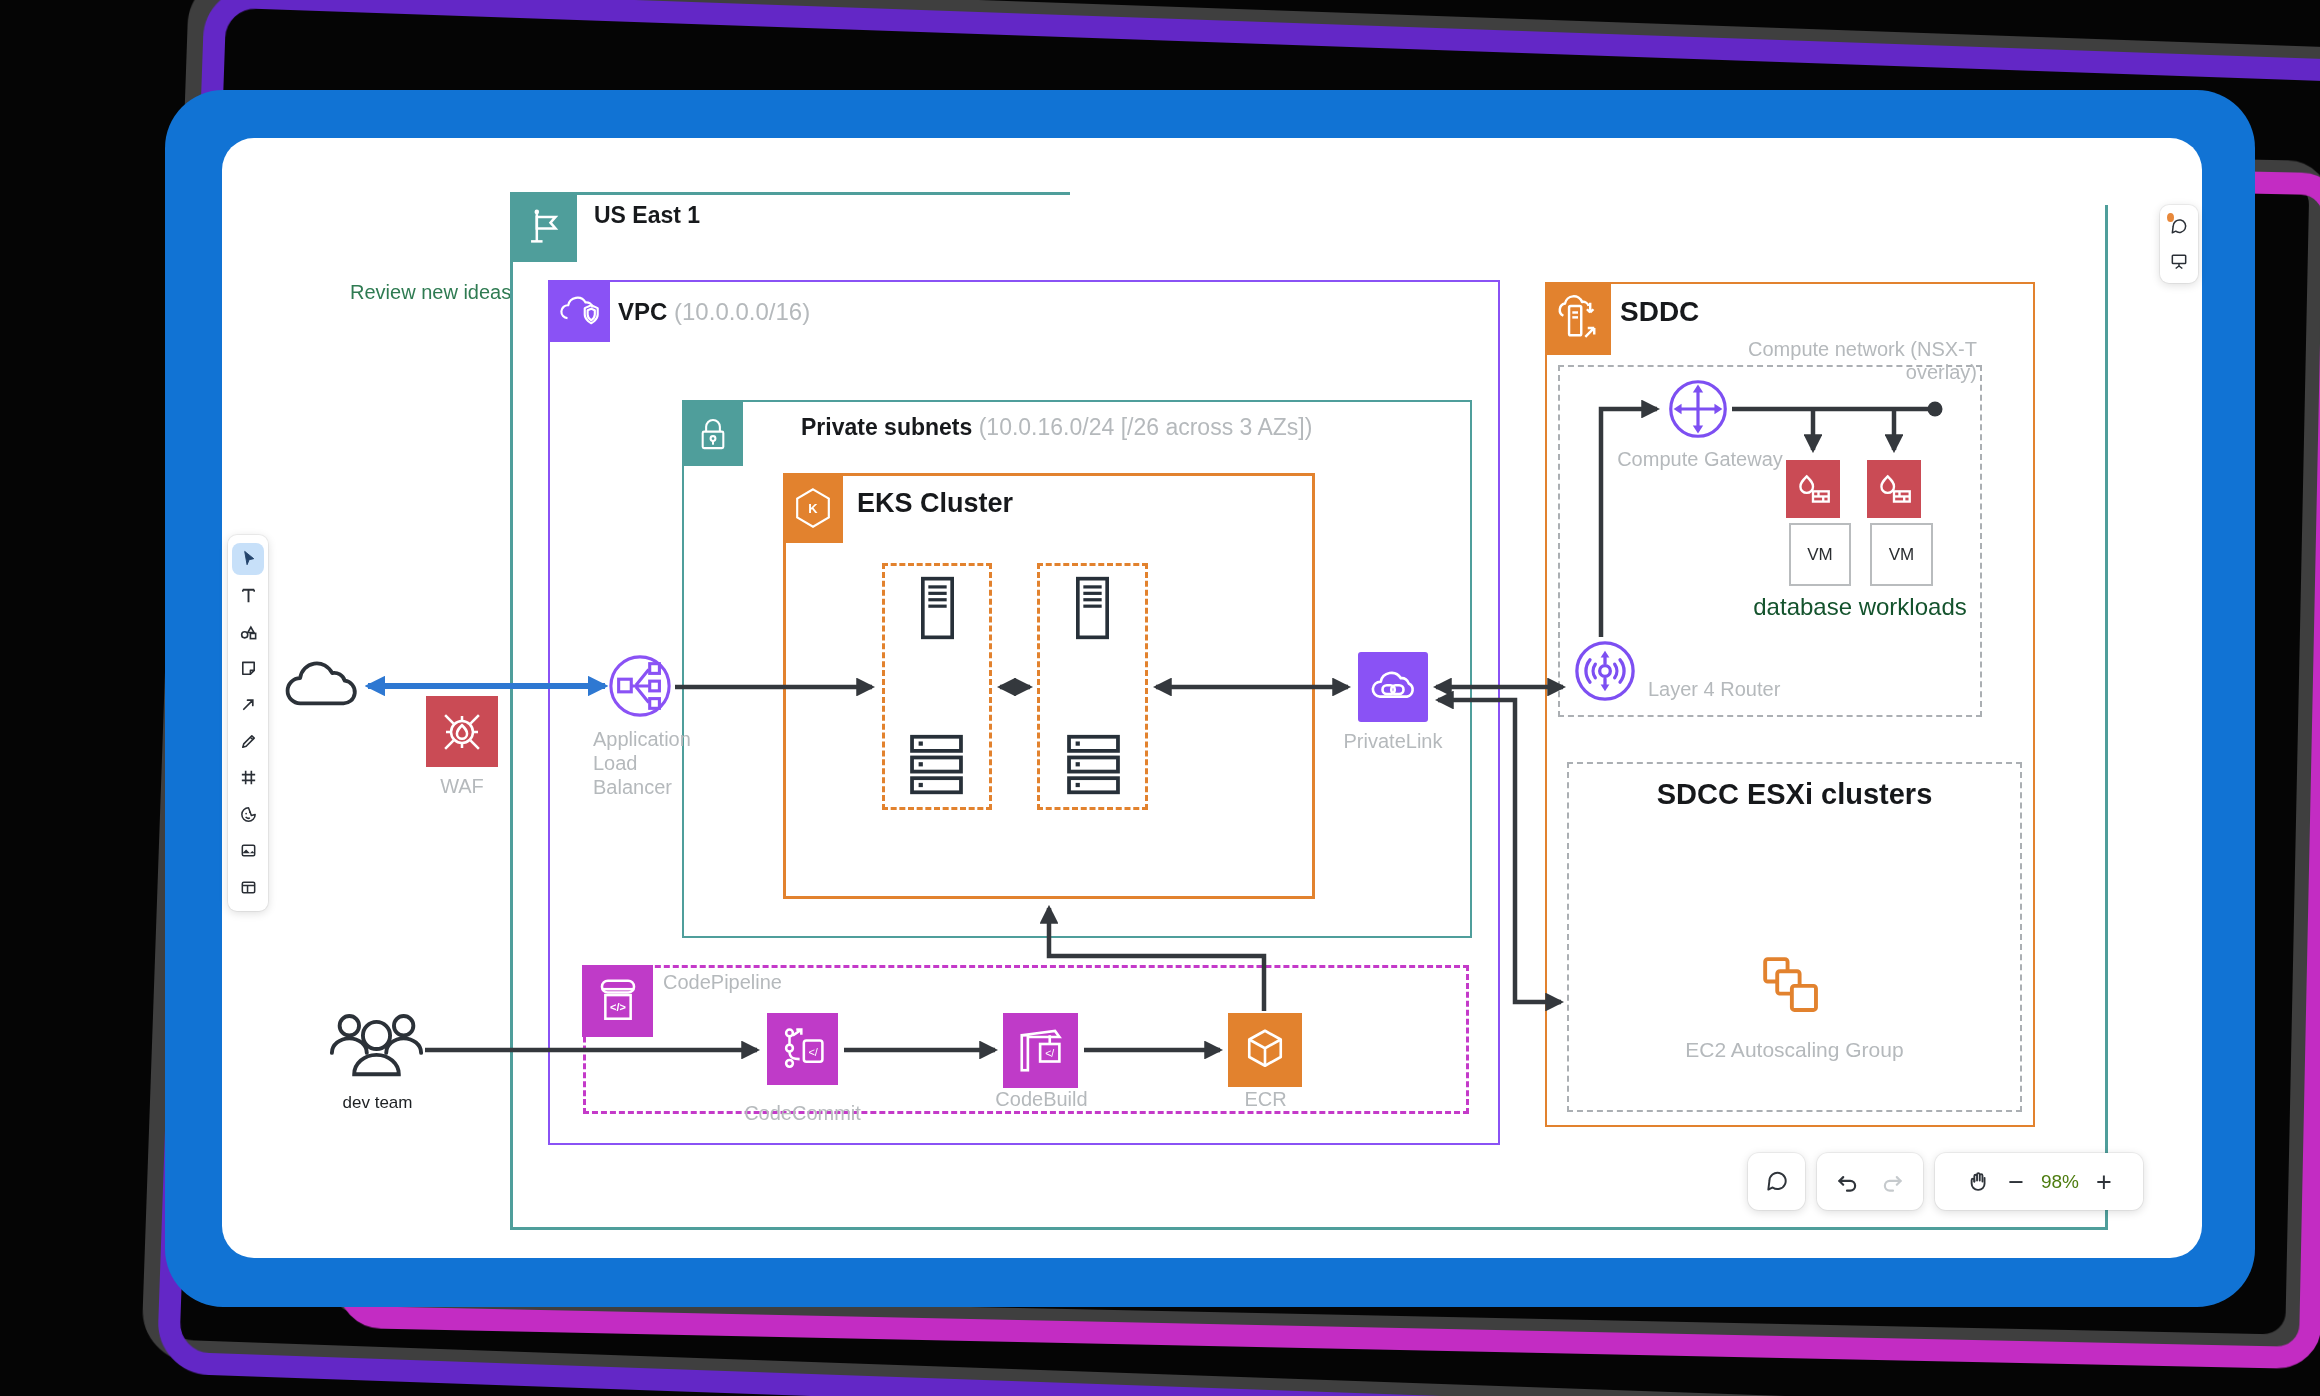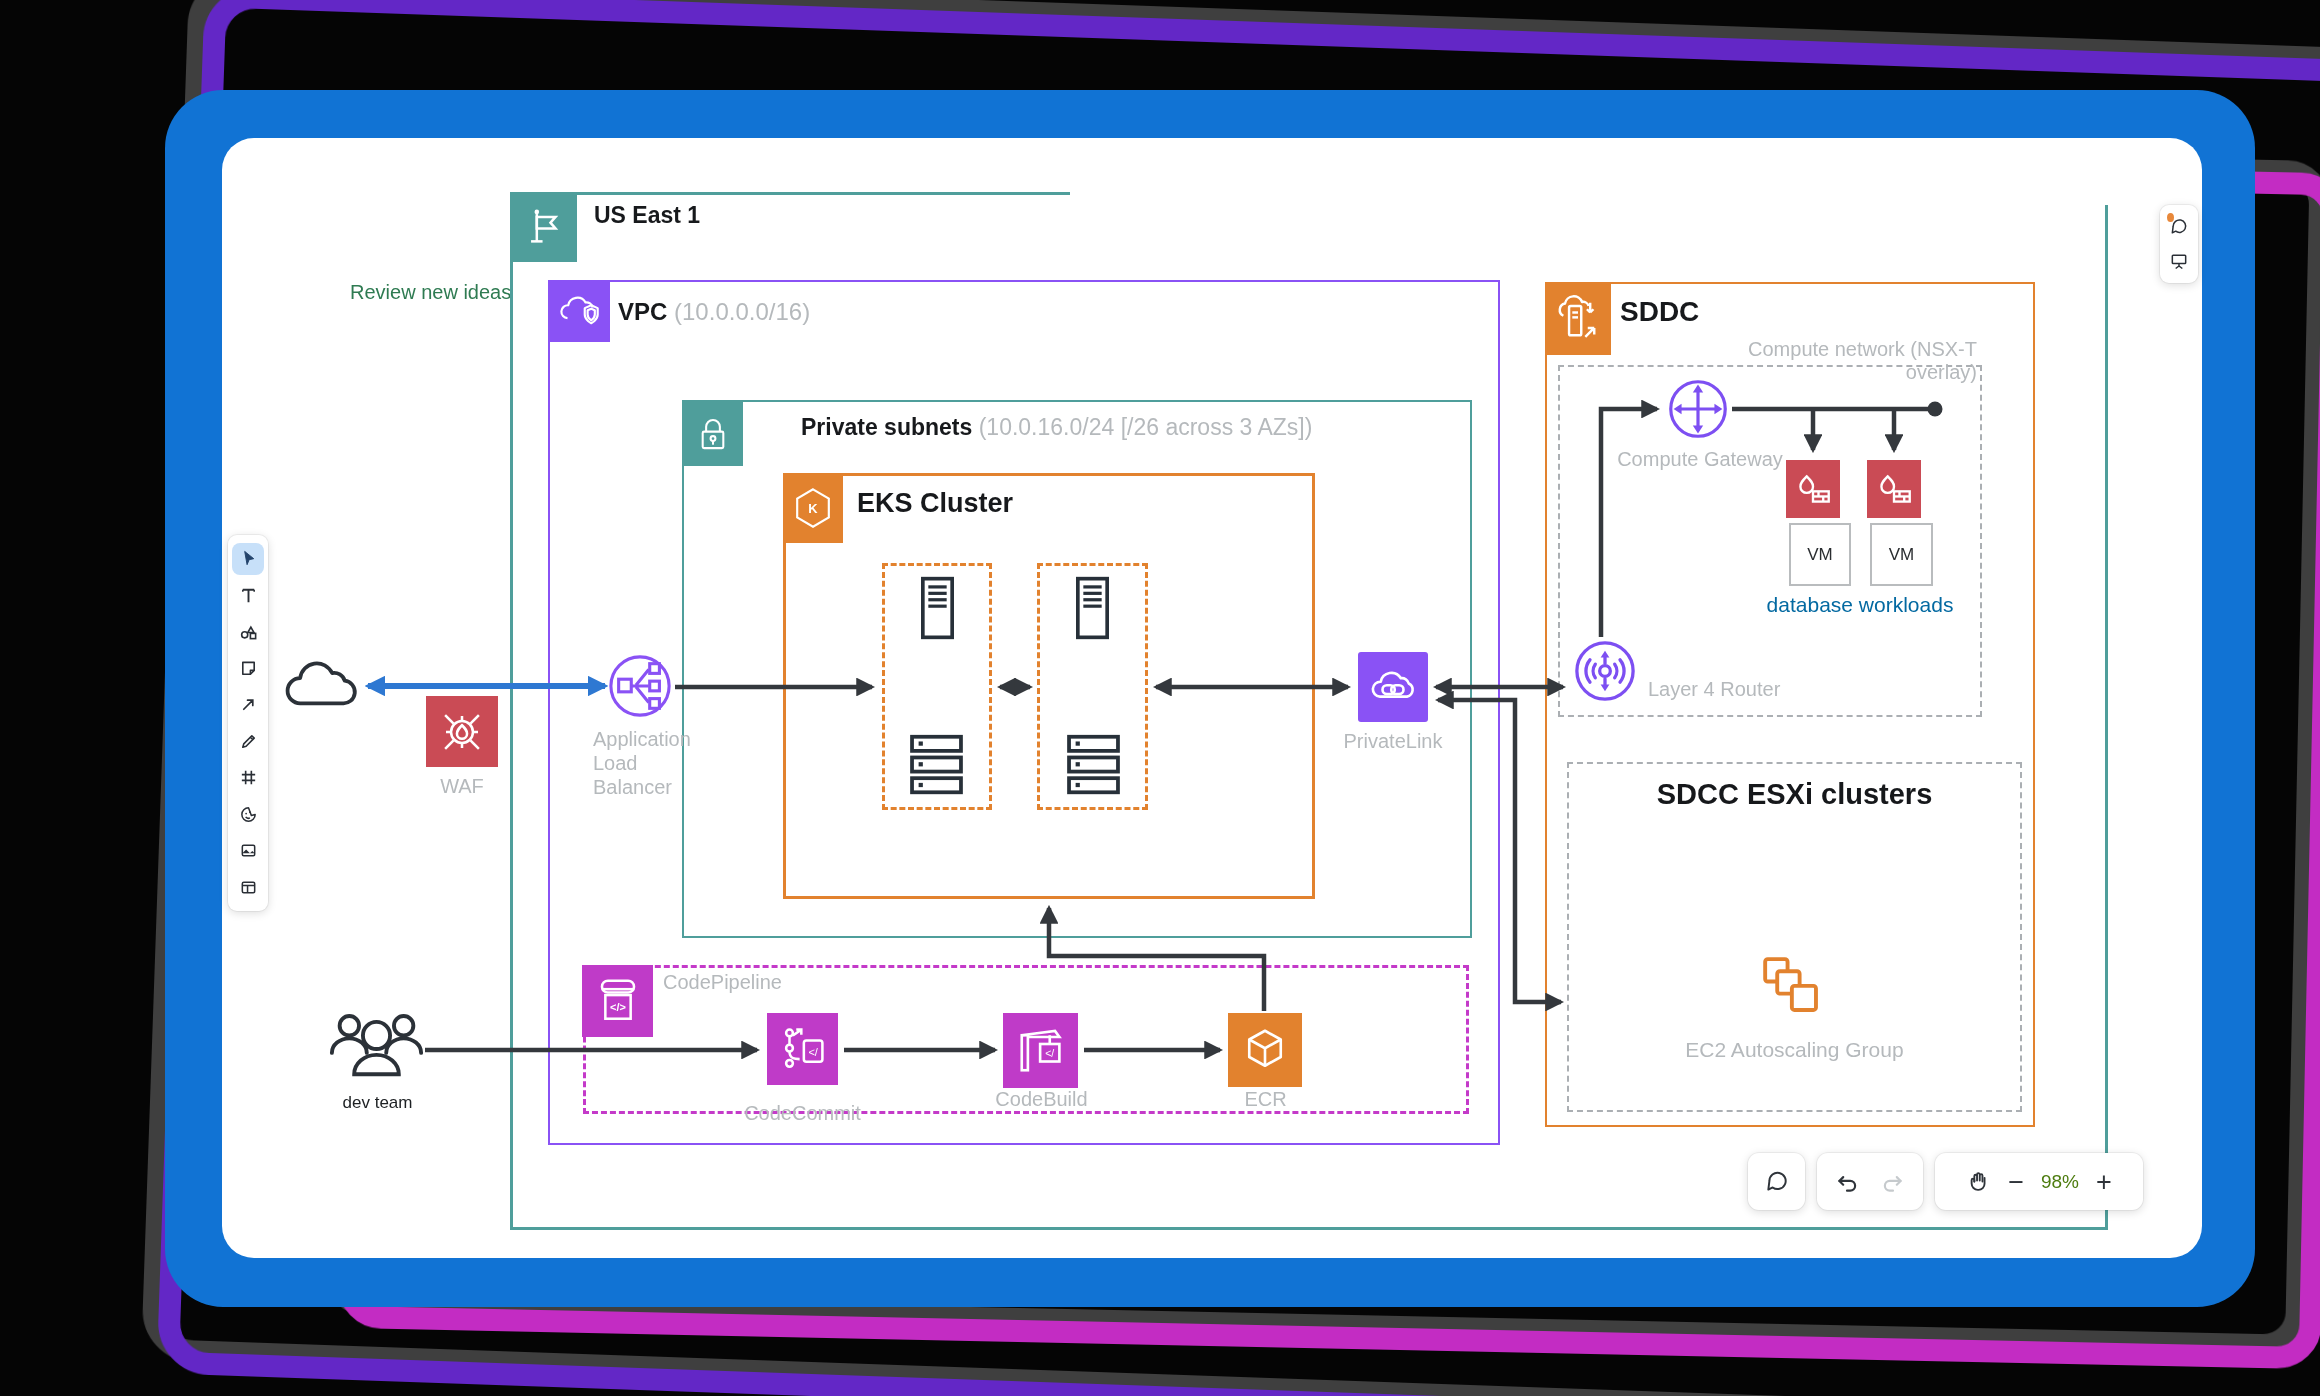--- a/index.html
+++ b/index.html
@@ -298,21 +298,21 @@
       <svg width="44" height="44" viewBox="0 0 56 56" stroke="#fff" fill="none" stroke-width="3">
         <path d="M20 12 c5 5 8 8 8 13 a8 8 0 0 1-16 0 c0-5 3-8 8-13 z"></path>
         <rect x="28" y="31" width="20" height="13"></rect>
           <line x1="28" y1="37.5" x2="48" y2="37.5"></line>
         <line x1="35" y1="31" x2="35" y2="37.5"></line>
           <line x1="41" y1="37.5" x2="41" y2="44"></line>
       </svg>
     </div>
     <div class="iconbox" style="left:1567px;top:385px;width:62px;height:63px;border:2px solid #b9bcbe;background:#fff;font-size:17px;color:#2a2d30;">VM</div>
     <div class="iconbox" style="left:1648px;top:385px;width:63px;height:63px;border:2px solid #b9bcbe;background:#fff;font-size:17px;color:#2a2d30;">VM</div>
-    <div class="lbl ctext" style="left:1528px;top:455px;width:220px;font-size:21px;color:#0369a1;">database workloads</div>
+    <div class="lbl ctext" style="left:1528px;top:455px;width:220px;font-size:24px;color:#14532d;">database workloads</div>
 
     <div class="abs" style="left:1351px;top:501px;">
       <svg width="64" height="64" viewBox="0 0 66 66" stroke="#7d4ff2" fill="none" stroke-width="3.4" stroke-linecap="round">
         <circle cx="33" cy="33" r="29"></circle>
           <circle cx="33" cy="33" r="5.5"></circle>
         <line x1="33" y1="17" x2="33" y2="25"></line>
           <line x1="33" y1="41" x2="33" y2="49"></line>
         <g fill="#7d4ff2" stroke="none">
             <path d="M33 12 l-4.5 7 h9 z"></path>
             <path d="M33 54 l-4.5-7 h9 z"></path>

